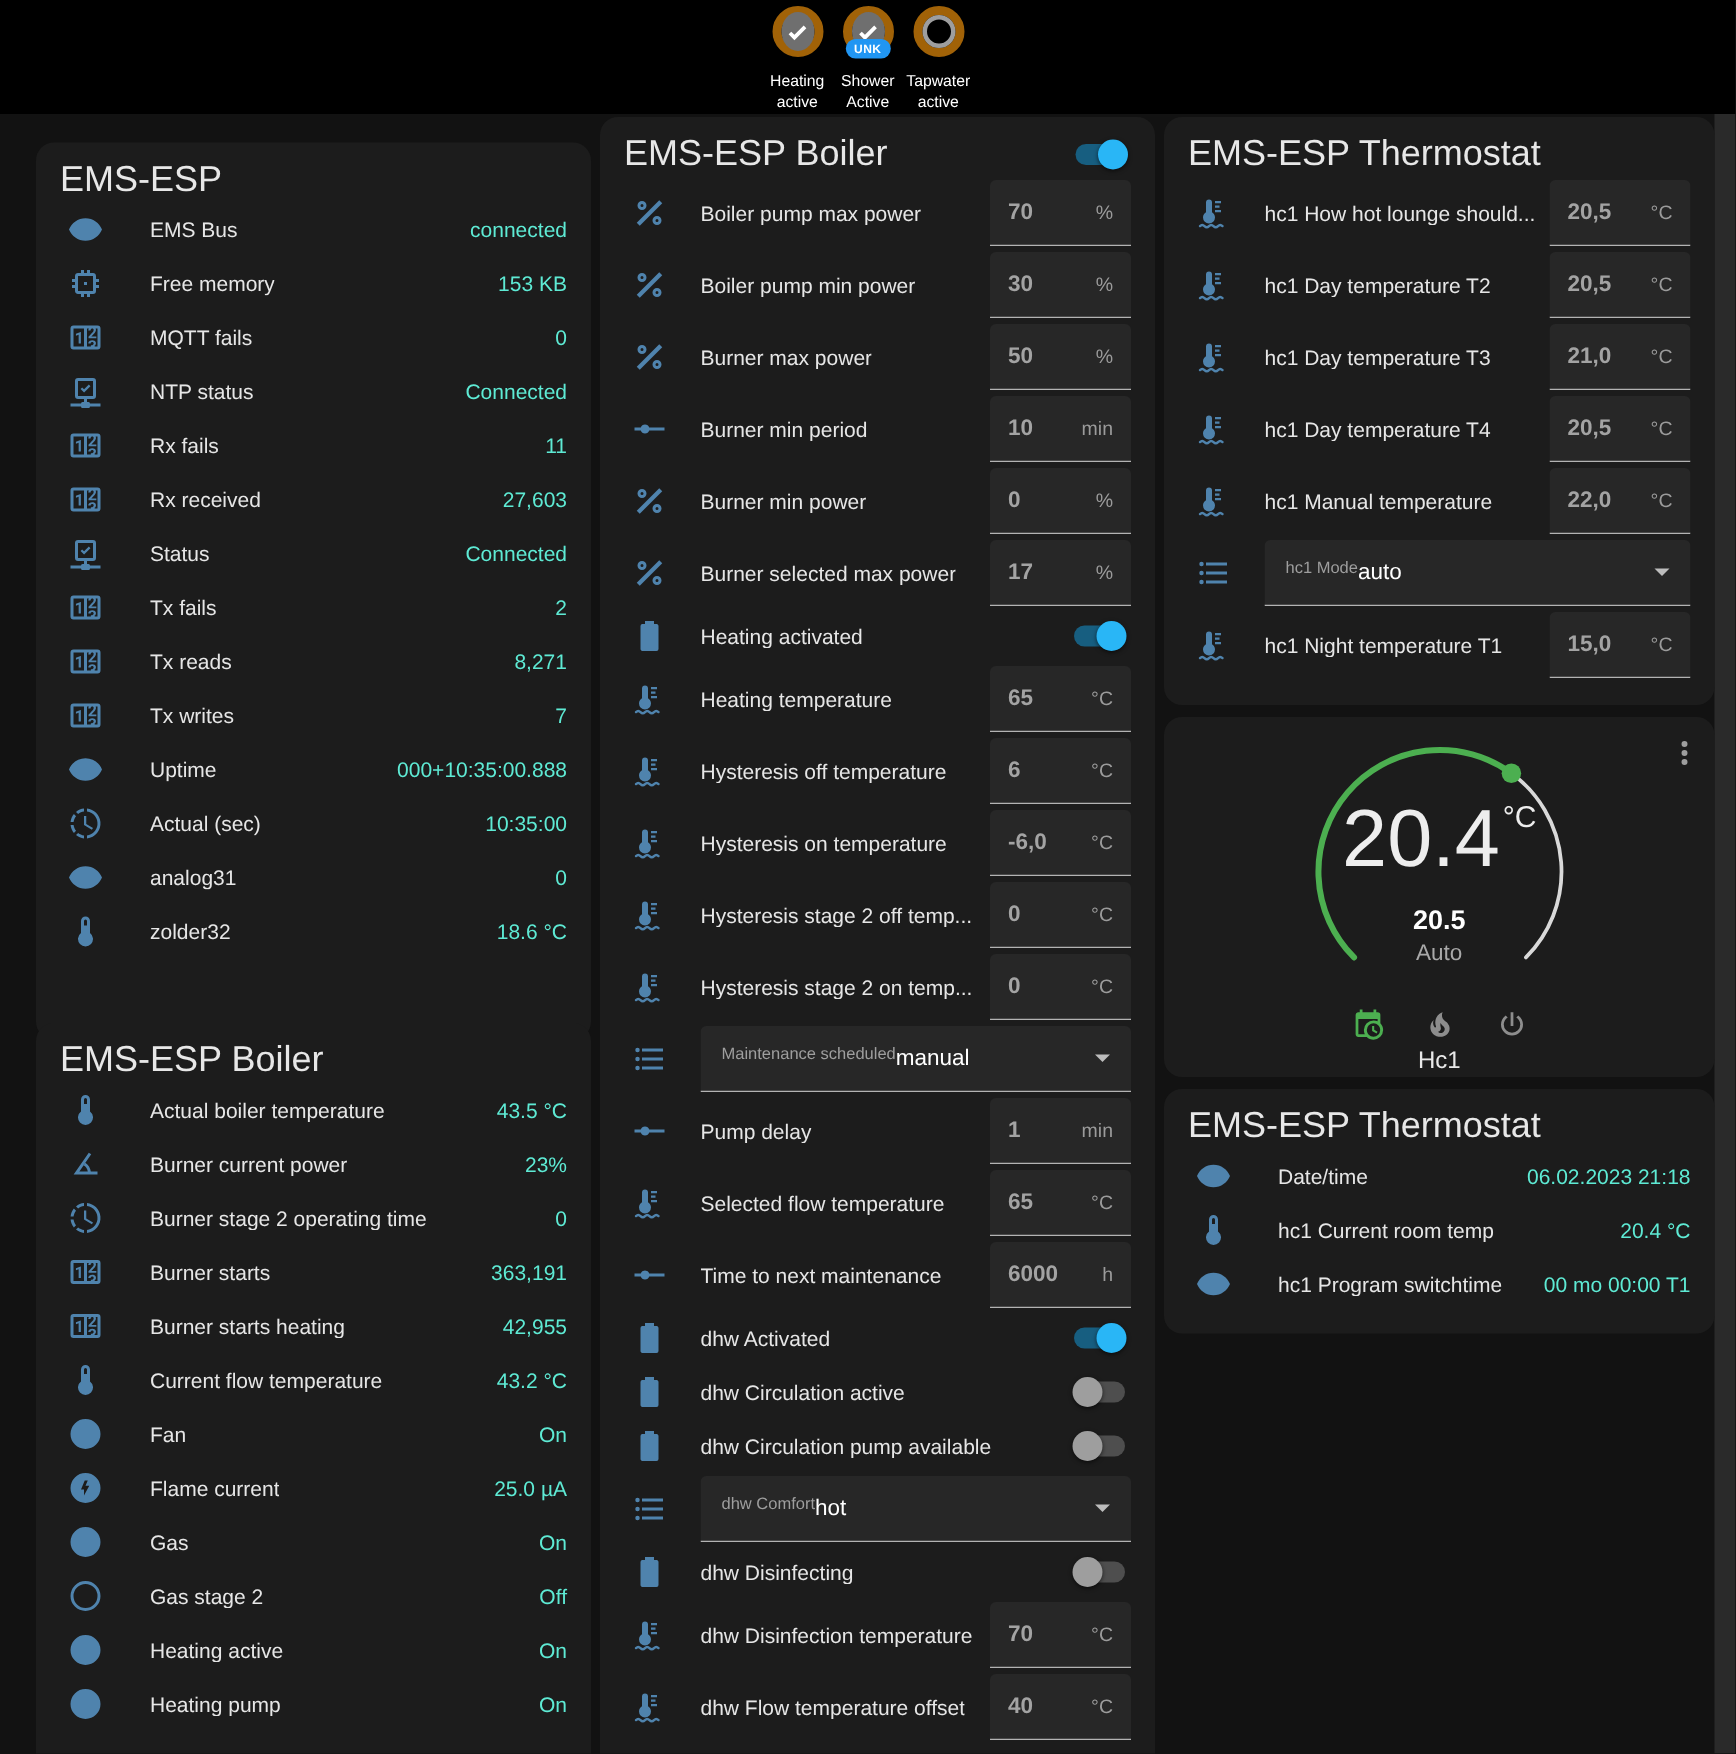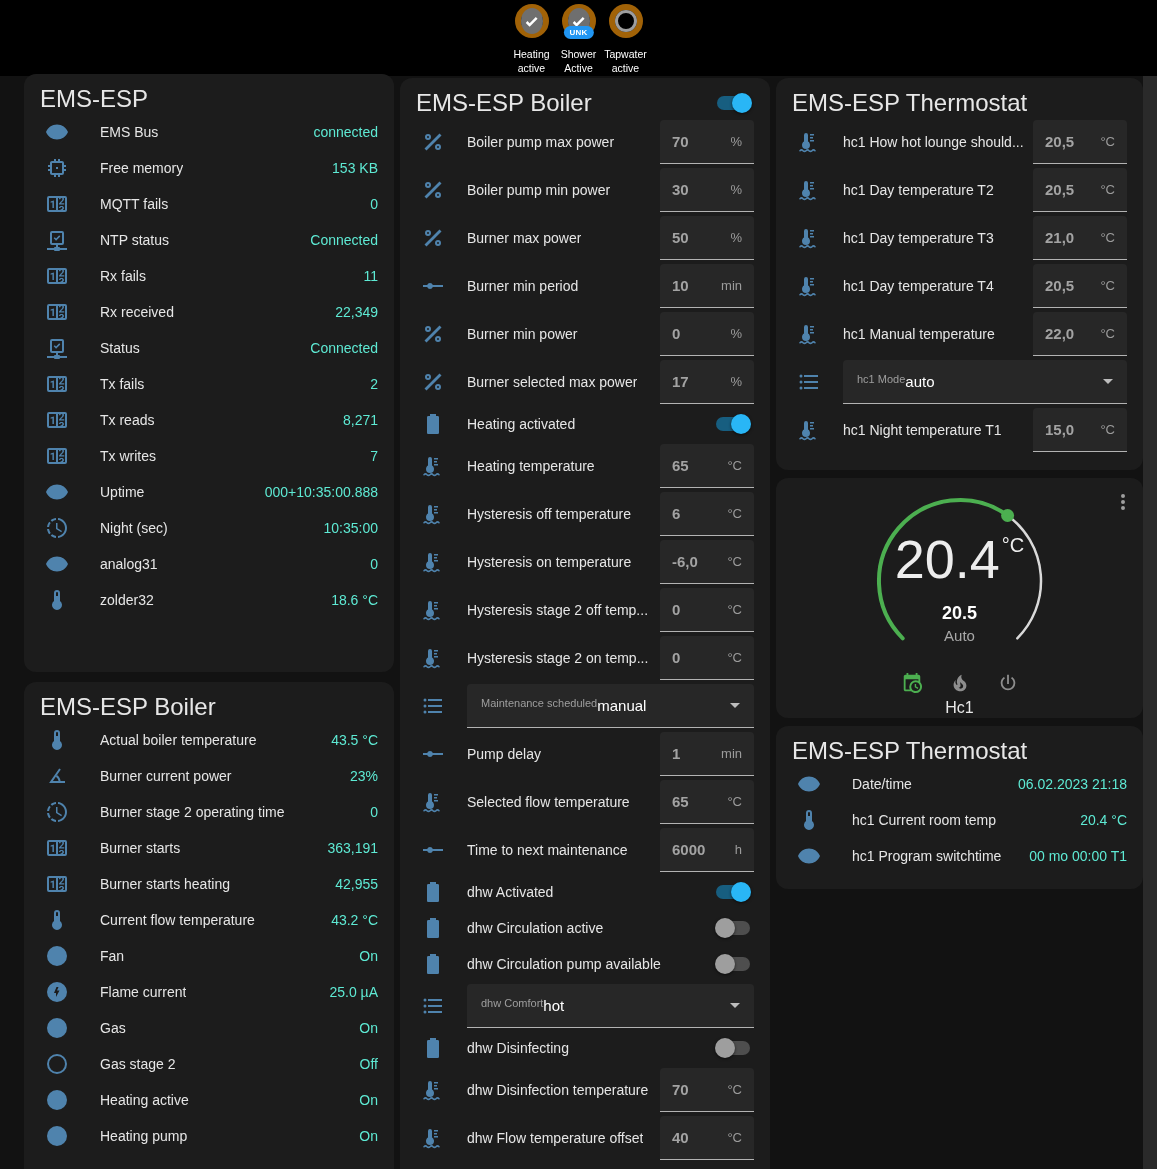--- a/index.html
+++ b/index.html
@@ -18,21 +18,21 @@
   .core { width:26px; height:26px; border-radius:50%; background:#6f6f6f; display:flex; align-items:center; justify-content:center; }
   .core svg { width:15px; height:15px; fill:#fff; }
   .ring.off .core { background:transparent; border:3px solid #9e9e9e; width:22px; height:22px; }
   .chip { position:absolute; bottom:-7px; left:50%; transform:translateX(-50%); background:#2196f3; color:#fff;
           font-size:8px; font-weight:bold; padding:2px 6px; border-radius:9px; letter-spacing:.3px; }
   .blabel { margin-top:9px; font-size:10.5px; line-height:1.35; text-align:center; color:#fff; }
   
   .scrollstrip { position:absolute; right:0; top:76px; bottom:0; width:14px; background:#2a2a2a; }
   
   .card { position:absolute; background:#1c1c1c; border-radius:12px; overflow:hidden; }
-  .card-ems      { left:24px;  top:74px;  width:370px; height:598px; }
+  .card-ems      { left:24px;  top:95px;  width:370px; height:598px; }
   .card-boil-s   { left:24px;  top:682px; width:370px; height:560px; }
   .card-boil-c   { left:400px; top:78px;  width:370px; height:1120px; }
   .card-therm-c  { left:776px; top:78px;  width:367px; height:392px; }
   .card-gauge    { left:776px; top:478px; width:367px; height:240px; }
   .card-therm-s  { left:776px; top:726px; width:367px; height:163px; }
   .card-title { display:flex; align-items:center; padding:10px 16px 0 16px; height:40px;
                 font-size:24px; font-weight:400; color:#e7e7e7; white-space:nowrap; }
   .card-title .switch { margin-left:auto; margin-right:2px; }
   
   .row { display:flex; align-items:center; padding:0 16px; }
@@ -165,21 +165,21 @@
         <span class="lbl">Rx fails</span>
         <span class="val">11</span>
       </div>
       <div class="row s">
         <span class="icon">
           <svg viewBox="0 0 24 24">
             <path d="M4,4H20A2,2 0 0,1 22,6V18A2,2 0 0,1 20,20H4A2,2 0 0,1 2,18V6A2,2 0 0,1 4,4M4,6V18H11V6H4M20,18V6H18.76C19,6.54 18.95,7.07 18.95,7.13C18.88,7.8 18.41,8.5 18.24,8.75L15.91,11.3L19.23,11.28L19.24,12.5L14.04,12.47L14,11.47C14,11.47 17.05,8.24 17.2,7.95C17.34,7.67 17.91,6 16.5,6C15.27,6.05 15.41,7.3 15.41,7.3L13.87,7.31C13.87,7.31 13.88,6.65 14.25,6H13V18H15.58L15.57,17.14L16.54,17.13C16.54,17.13 17.45,16.97 17.46,16.08C17.5,15.08 16.65,15.08 16.5,15.08C16.37,15.08 15.43,15.13 15.43,15.95H13.91C13.91,15.95 13.95,13.89 16.5,13.89C19.1,13.89 18.96,15.91 18.96,15.91C18.96,15.91 19,17.16 17.85,17.63L18.37,18H20M8.92,16H7.42V10.2L5.62,10.76V9.53L8.76,8.41H8.92V16Z"></path>
           </svg>
         </span>
         <span class="lbl">Rx received</span>
-        <span class="val">22,349</span>
+        <span class="val">27,603</span>
       </div>
       <div class="row s">
         <span class="icon">
           <svg viewBox="0 0 24 24">
             <path d="M7,3H17A2,2 0 0,1 19,5V15A2,2 0 0,1 17,17H13V19H14A1,1 0 0,1 15,20H22V22H15A1,1 0 0,1 14,23H10A1,1 0 0,1 9,22H2V20H9A1,1 0 0,1 10,19H11V17H7A2,2 0 0,1 5,15V5A2,2 0 0,1 7,3M7,5V15H17V5H7M11.06,12.67L8.7,10.31L9.76,9.25L11.06,10.55L14.24,7.37L15.3,8.43L11.06,12.67Z"></path>
           </svg>
         </span>
         <span class="lbl">Status</span>
         <span class="val">Connected</span>
       </div>
@@ -218,21 +218,21 @@
         </span>
         <span class="lbl">Uptime</span>
         <span class="val">000+10:35:00.888</span>
       </div>
       <div class="row s">
         <span class="icon">
           <svg viewBox="0 0 24 24">
             <path d="M13,2.03V4.05C17.39,4.59 20.5,8.58 19.96,12.97C19.5,16.61 16.64,19.5 13,19.93V21.93C18.5,21.38 22.5,16.5 21.95,11C21.5,6.25 17.73,2.5 13,2.03M11,2.06C9.05,2.25 7.19,3 5.67,4.26L7.1,5.74C8.22,4.84 9.57,4.26 11,4.06V2.06M4.26,5.67C3,7.19 2.25,9.04 2.05,11H4.05C4.24,9.58 4.8,8.23 5.69,7.1L4.26,5.67M2.06,13C2.26,14.96 3.03,16.81 4.27,18.33L5.69,16.9C4.81,15.77 4.24,14.42 4.06,13H2.06M7.1,18.37L5.67,19.74C7.18,21 9.04,21.79 11,22V20C9.58,19.82 8.23,19.25 7.1,18.37M12.5,7V12.25L17,14.92L16.25,16.15L11,13V7H12.5Z"></path>
           </svg>
         </span>
-        <span class="lbl">Night (sec)</span>
+        <span class="lbl">Actual (sec)</span>
         <span class="val">10:35:00</span>
       </div>
       <div class="row s">
         <span class="icon">
           <svg viewBox="0 0 24 24">
             <path d="M12,9A3,3 0 0,1 15,12A3,3 0 0,1 12,15A3,3 0 0,1 9,12A3,3 0 0,1 12,9M12,4.5C17,4.5 21.27,7.61 23,12C21.27,16.39 17,19.5 12,19.5C7,19.5 2.73,16.39 1,12C2.73,7.61 7,4.5 12,4.5Z"></path>
           </svg>
         </span>
         <span class="lbl">analog31</span>
         <span class="val">0</span>

